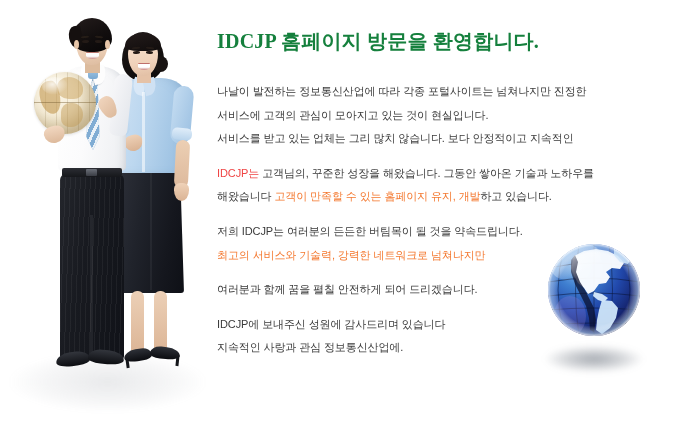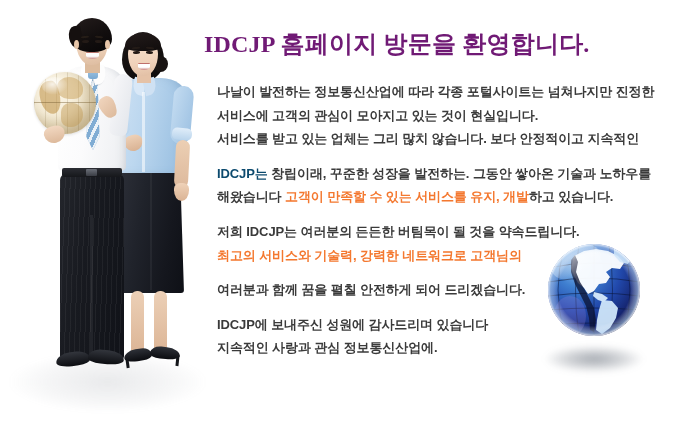--- a/index.html
+++ b/index.html
@@ -329,39 +329,38 @@
     background: linear-gradient(#2e3138,#0b0c10);
     border-radius: 40% 50% 50% 38% / 68% 70% 40% 40%;
     transform: rotate(6deg);
   }
   .w-heelspike-l { left: 126px; top: 358px; width: 3px; height: 10px; background:#14161a; transform: rotate(-8deg); }
   .w-heelspike-r { left: 176px; top: 355px; width: 3px; height: 11px; background:#14161a; transform: rotate(6deg); }
 
   
   #title {
     position: absolute;
-    left: 204px;
+    left: 217px;
     top: 28px;
     font-family: "Liberation Serif", "DejaVu Serif", serif;
-    font-size: 24px;
+    font-size: 20px;
     font-weight: 700;
-    color: #701a75;
+    color: #15803d;
     letter-spacing: .2px;
     white-space: nowrap;
   }
   #copy {
     position: absolute;
     left: 217px;
     top: 80px;
     width: 448px;
-    font-size: 13px;
+    font-size: 11px;
     line-height: 23.6px;
     color: #3a3a3a;
     letter-spacing: -0.1px;
-    font-weight: bold;
   }
   #copy p { margin: 0 0 11px 0; }
   #copy p:last-child { margin-bottom: 0; }
   .hi { color: #f4782f; }
   .ln { display: block; }
 
   
   #globe-wrap {
     position: absolute;
     left: 544px;
@@ -455,26 +454,26 @@
 
   <div id="title">IDCJP 홈페이지 방문을 환영합니다.</div>
 
   <div id="copy">
       <p>
         <span class="ln"><span>나날이 발전하는 정보통신산업에 따라 각종 포털사이트는 넘쳐나지만 진정한</span></span>
         <span class="ln"><span>서비스에 고객의 관심이 모아지고 있는 것이 현실입니다.</span></span>
         <span class="ln"><span>서비스를 받고 있는 업체는 그리 많치 않습니다. 보다 안정적이고 지속적인</span></span>
       </p>
       <p>
-        <span class="ln"><span class="hi" style="color: #0c4a6e;">IDCJP는</span><span> 창립이래, 꾸준한 성장을 발전하는. 그동안 쌓아온 기술과 노하우를</span></span>
-        <span class="ln"><span>해왔습니다 </span><span class="hi" style="color: rgb(244, 120, 47);">고객이 만족할 수 있는 서비스를 유지, 개발</span><span>하고 있습니다.</span></span>
+        <span class="ln"><span class="hi" style="color: #ef4444;">IDCJP는</span><span> 고객님의, 꾸준한 성장을 해왔습니다. 그동안 쌓아온 기술과 노하우를</span></span>
+        <span class="ln"><span>해왔습니다 </span><span class="hi" style="color: rgb(244, 120, 47);">고객이 만족할 수 있는 홈페이지 유지, 개발</span><span>하고 있습니다.</span></span>
       </p>
       <p>
         <span class="ln"><span>저희 IDCJP는 여러분의 든든한 버팀목이 될 것을 약속드립니다.</span></span>
-        <span class="ln"><span class="hi" style="color: rgb(244, 120, 47);">최고의 서비스와 기술력, 강력한 네트워크로 고객님의</span></span>
+        <span class="ln"><span class="hi" style="color: rgb(244, 120, 47);">최고의 서비스와 기술력, 강력한 네트워크로 넘쳐나지만</span></span>
       </p>
       <p>
         <span class="ln"><span>여러분과 함께 꿈을 펼칠 안전하게 되어 드리겠습니다.</span></span>
       </p>
       <p>
         <span class="ln"><span>IDCJP에 보내주신 성원에 감사드리며 있습니다</span></span>
         <span class="ln"><span>지속적인 사랑과 관심 정보통신산업에.</span></span>
       </p>
     </div>
 

